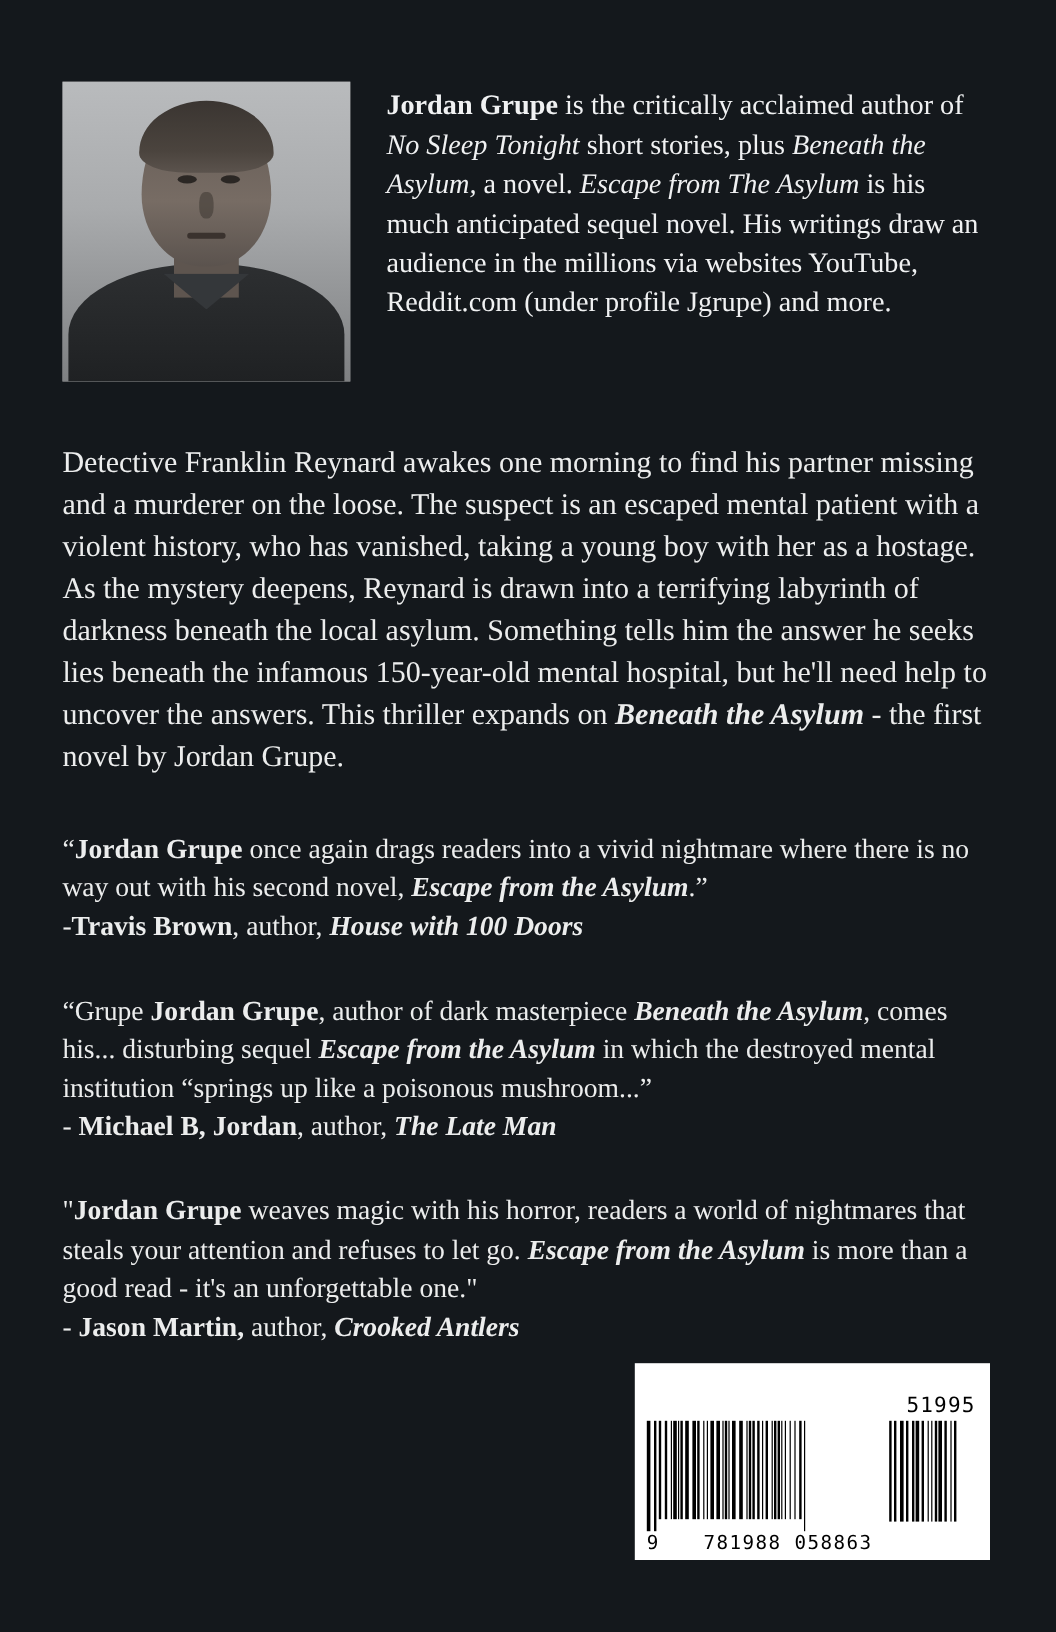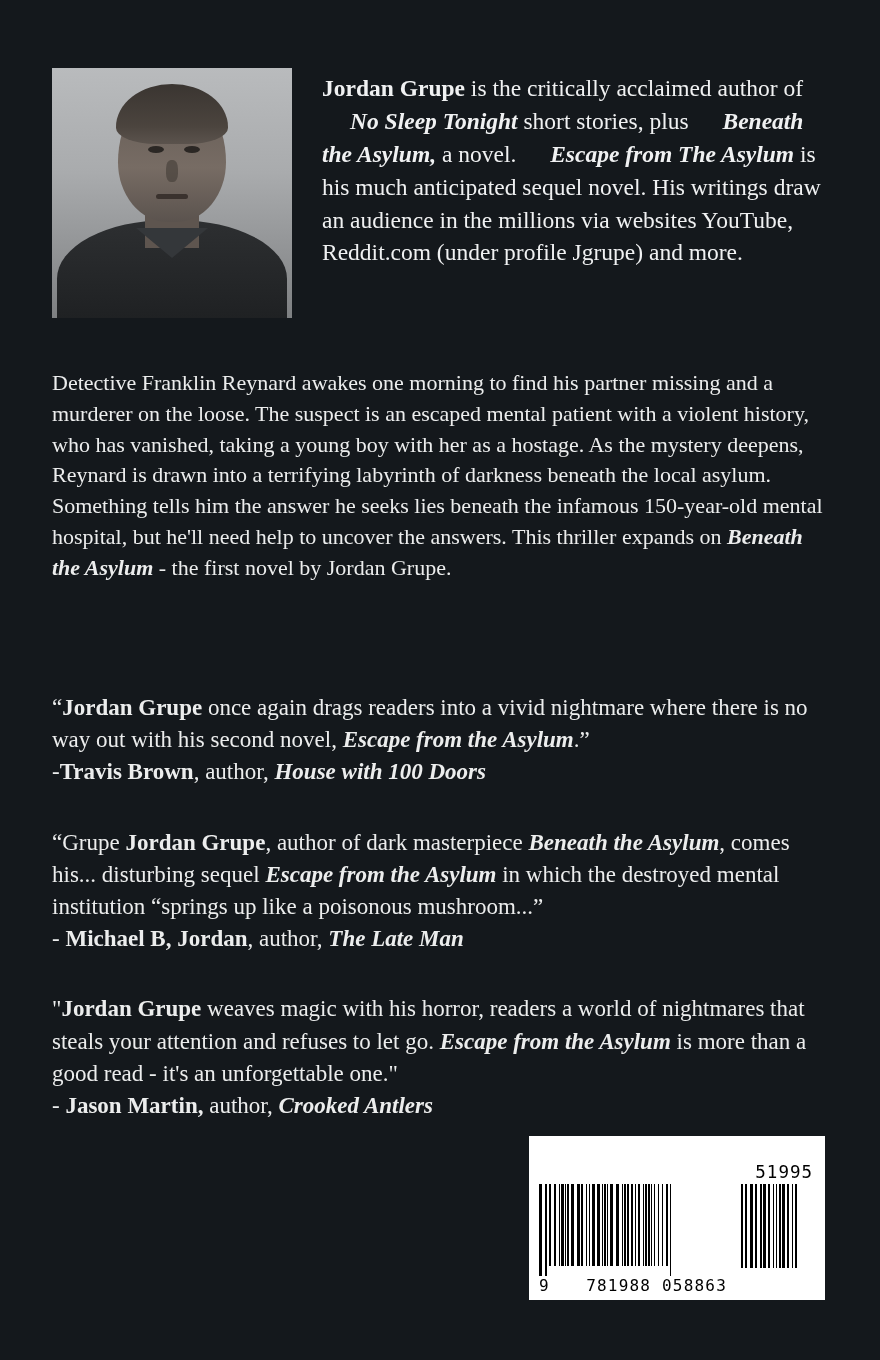--- a/index.html
+++ b/index.html
@@ -125,29 +125,29 @@
   }
   .author-bio {
     flex: 1;
     font-size: 23.5px;
     line-height: 1.40;
     color: #f0f1f2;
     padding-top: 4px;
   }
   .author-bio b { font-weight: bold; }
   .author-bio i { font-style: italic; }
-  .author-bio .bi { font-weight: bold; font-style: italic; margin-left: 28px; }
+  .author-bio .bi { font-weight: normal; font-style: italic; }
 
   
   .synopsis {
     position: absolute;
     left: 52px;
     top: 368px;
     width: 776px;
-    font-size: 22px;
+    font-size: 25px;
     line-height: 1.40;
     color: #eceded;
   }
   .synopsis .bi { font-weight: bold; font-style: italic; }
 
   
   .blurbs {
     position: absolute;
     left: 52px;
     top: 692px;

